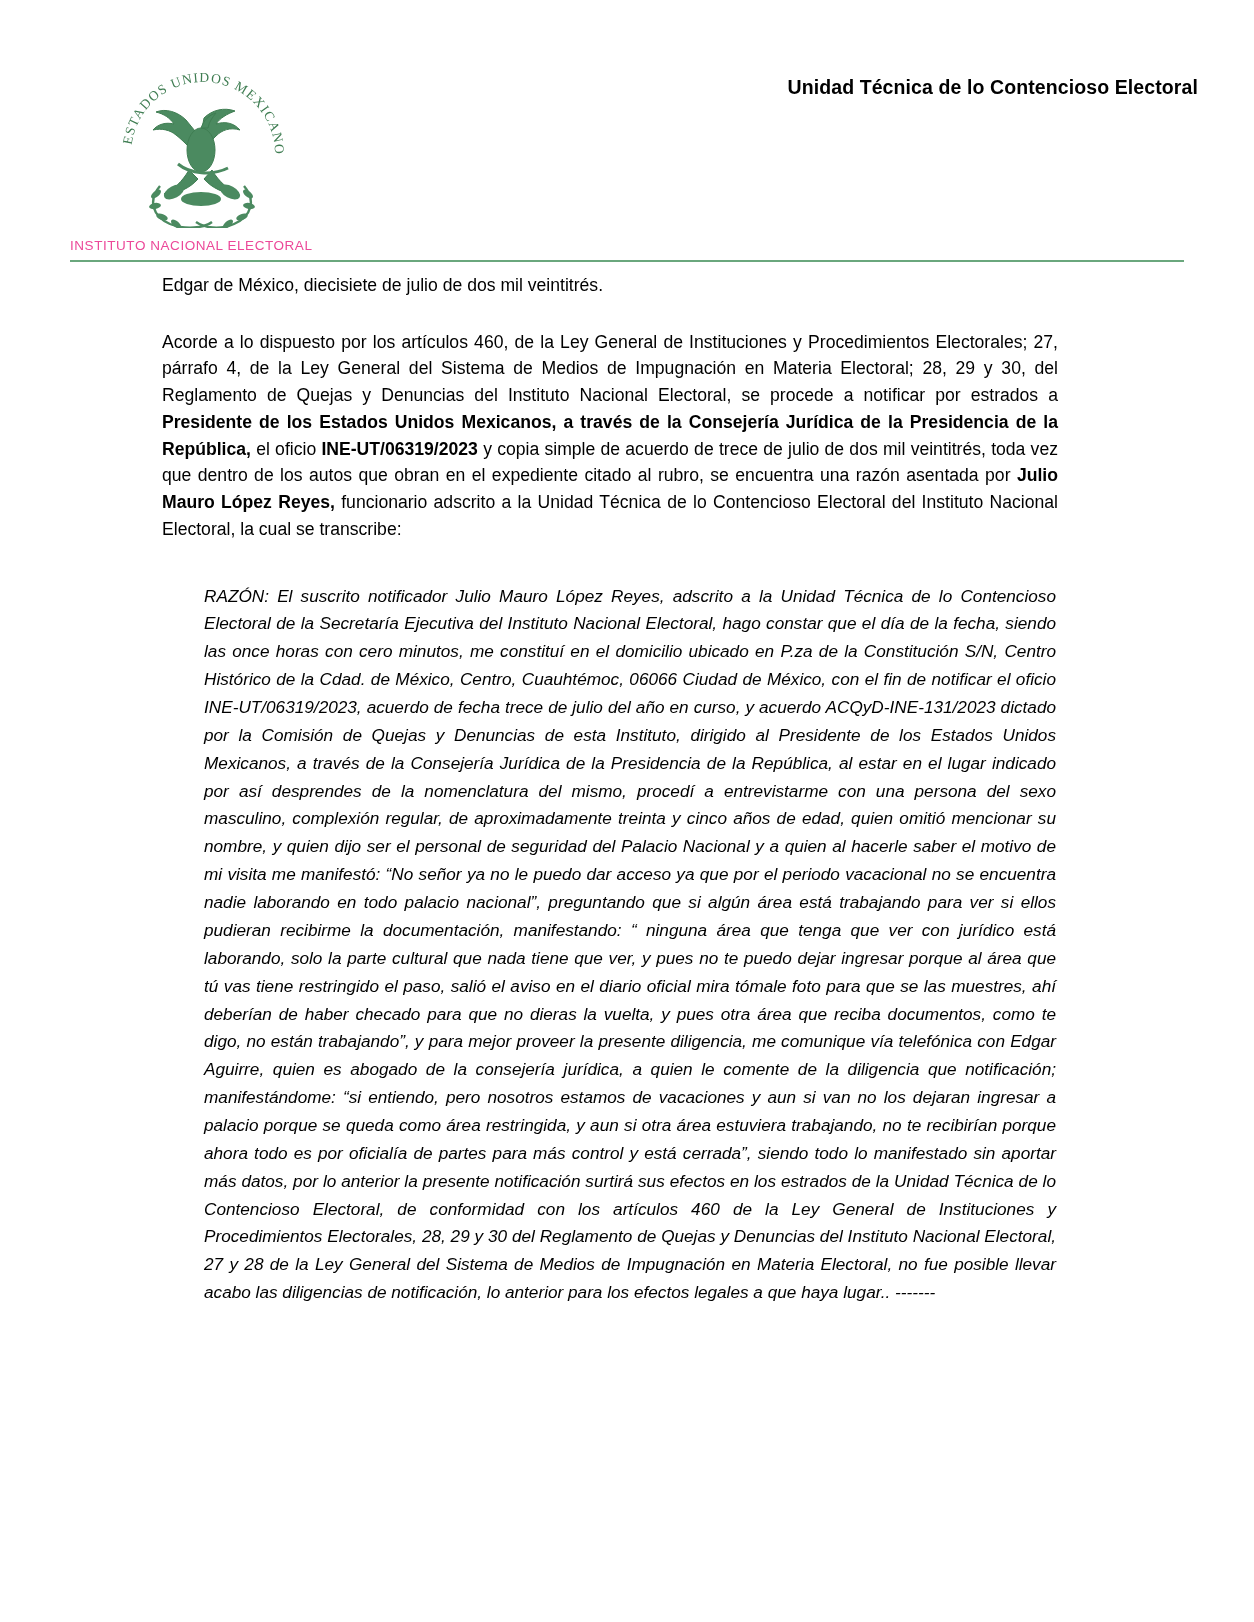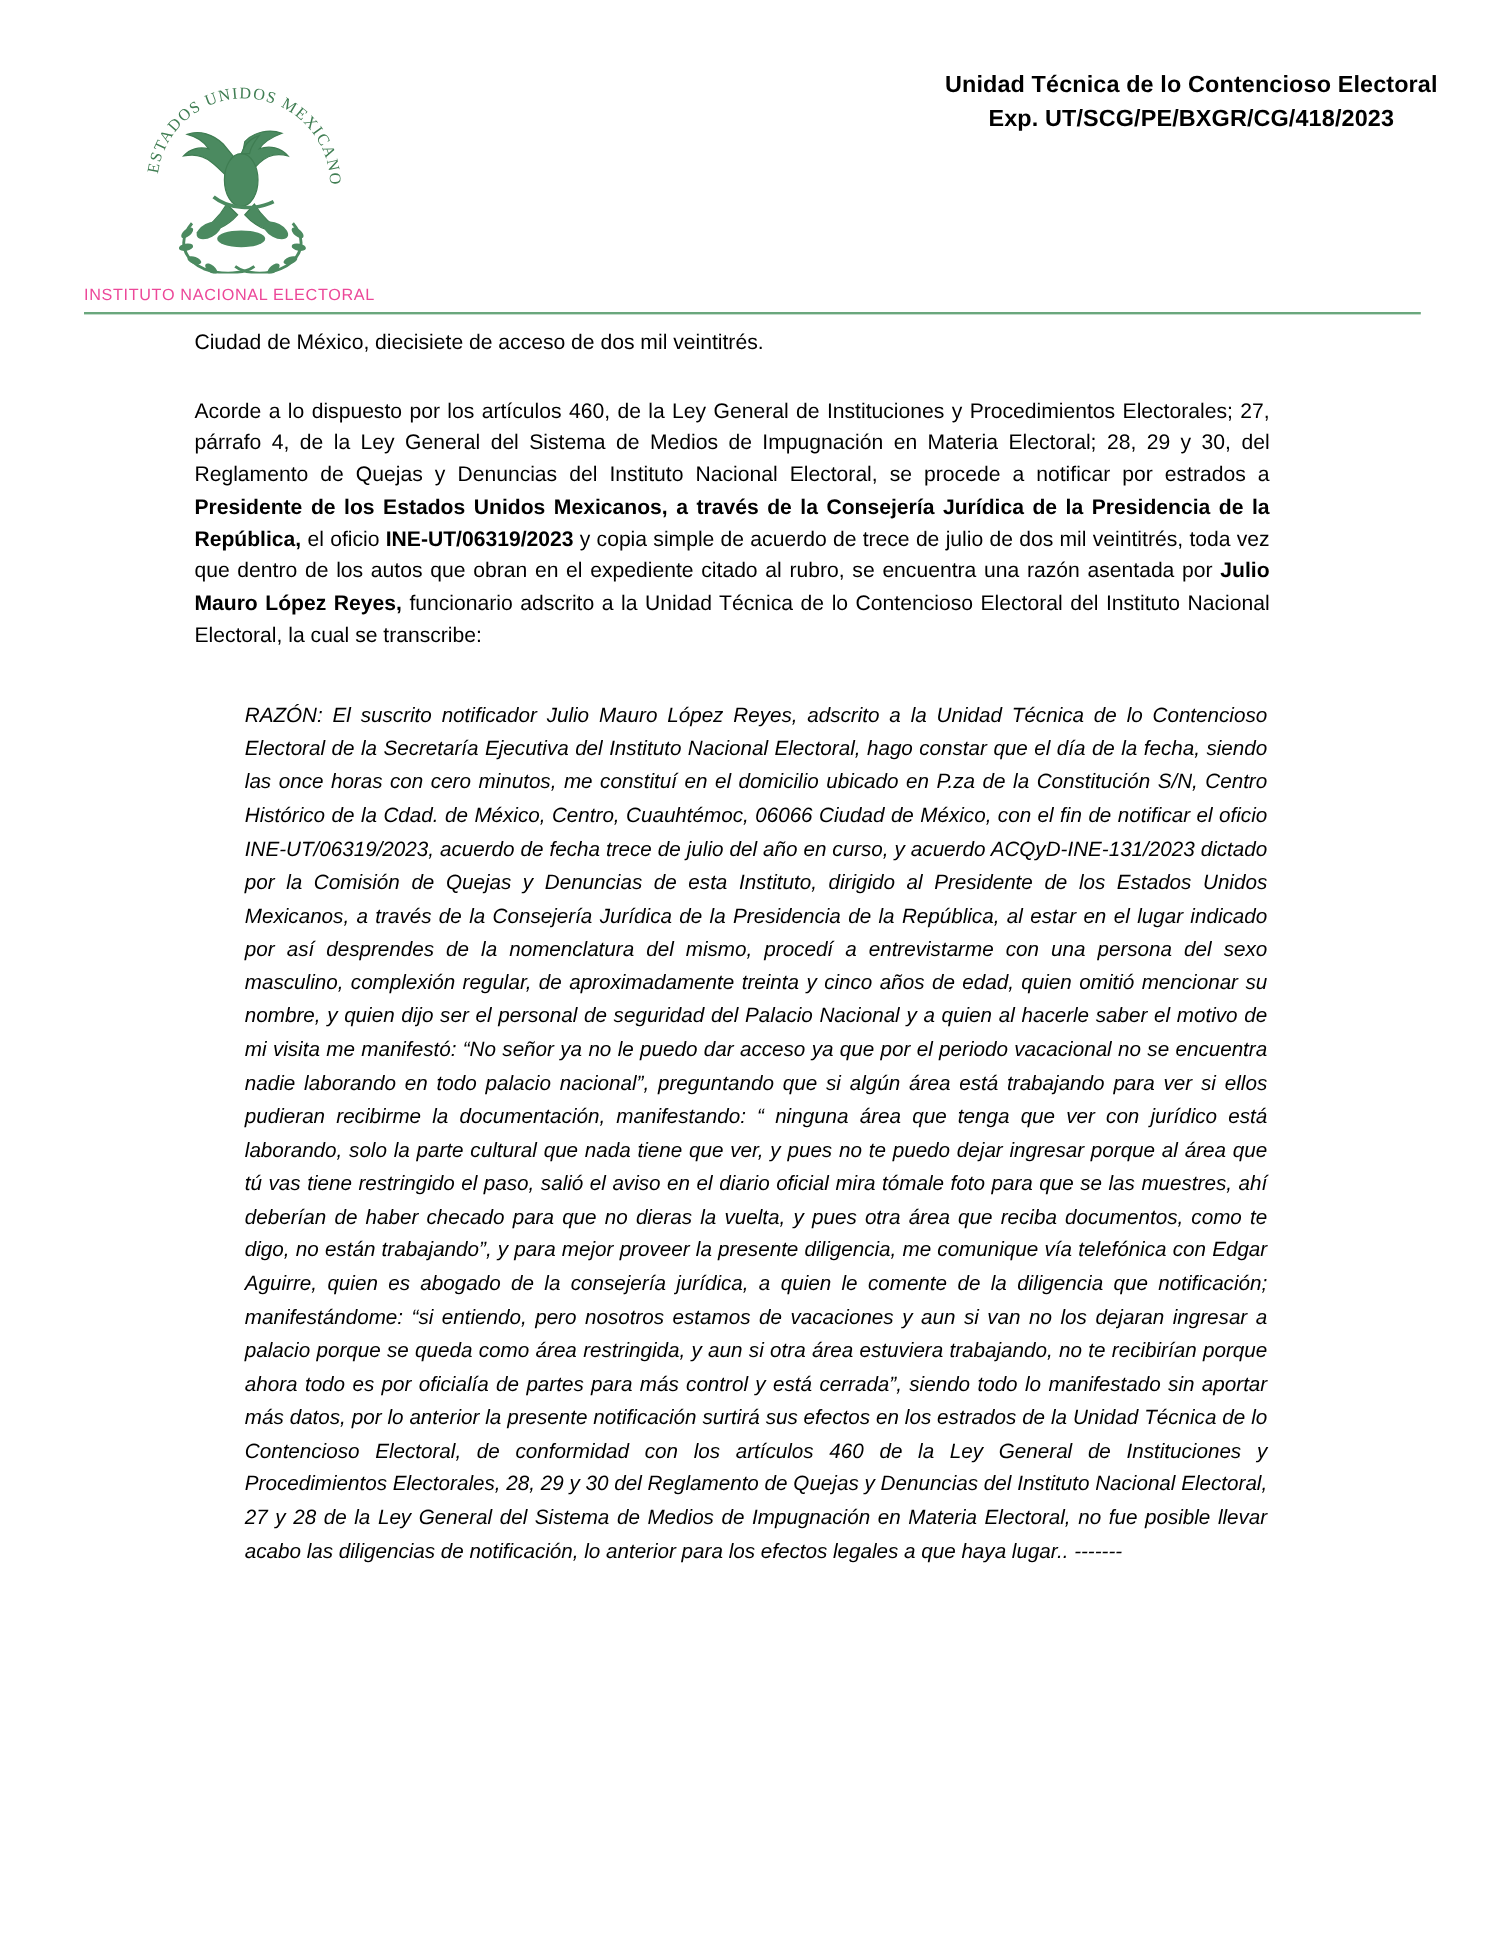--- a/index.html
+++ b/index.html
@@ -35,22 +35,22 @@
     top: 58px;
     width: 190px;
     height: 170px;
   }
   .eagle-svg {
     display: block;
   }
   .header-titles {
     position: absolute;
     right: 56px;
-    top: 58px;
-    text-align: center;
+    top: 74px;
+    text-align: right;
     line-height: 1.42;
   }
   .header-titles .line {
     font-size: 19.5px;
     font-weight: bold;
     color: #000;
     letter-spacing: 0.1px;
     white-space: nowrap;
   }
   .ine-name {
@@ -149,30 +149,29 @@
           <ellipse cx="140" cy="136" rx="6" ry="3" transform="rotate(40 140 136)"></ellipse>
           <ellipse cx="141" cy="148" rx="6" ry="3" transform="rotate(10 141 148)"></ellipse>
           <ellipse cx="134" cy="159" rx="6" ry="3" transform="rotate(-20 134 159)"></ellipse>
           <ellipse cx="120" cy="166" rx="6" ry="3" transform="rotate(-40 120 166)"></ellipse>
         </g>
       </svg>
     </div>
 
     <div class="header-titles">
       <div class="line">Unidad Técnica de lo Contencioso Electoral</div>
-      <div class="line">Exp. UT/SCG/PE/BXGR/CG/418/2023</div>
     </div>
 
     <div class="ine-name">INSTITUTO NACIONAL ELECTORAL</div>
     <div class="green-rule"></div>
   </div>
 
   <div class="content">
 
-    <p class="date-line">Ciudad de México, diecisiete de acceso de dos mil veintitrés.</p>
+    <p class="date-line">Edgar de México, diecisiete de julio de dos mil veintitrés.</p>
 
     <p><span>Acorde a lo dispuesto por los artículos 460, de la Ley General de Instituciones y Procedimientos Electorales; 27, párrafo 4, de la Ley General del Sistema de Medios de Impugnación en Materia Electoral; 28, 29 y 30, del Reglamento de Quejas y Denuncias del Instituto Nacional Electoral, se procede a notificar por estrados a </span><b>Presidente de los Estados Unidos Mexicanos, a través de la Consejería Jurídica de la Presidencia de la República,</b><span> el oficio </span><b>INE-UT/06319/2023</b><span> y copia simple de acuerdo de trece de julio de dos mil veintitrés, toda vez que dentro de los autos que obran en el expediente citado al rubro, se encuentra una razón asentada por </span><b>Julio Mauro López Reyes,</b><span> funcionario adscrito a la Unidad Técnica de lo Contencioso Electoral del Instituto Nacional Electoral, la cual se transcribe:</span></p>
 
     <div class="quote-block">
       <p>RAZÓN: El suscrito notificador Julio Mauro López Reyes, adscrito a la Unidad Técnica de lo Contencioso Electoral de la Secretaría Ejecutiva del Instituto Nacional Electoral, hago constar que el día de la fecha, siendo las once horas con cero minutos, me constituí en el domicilio ubicado en P.za de la Constitución S/N, Centro Histórico de la Cdad. de México, Centro, Cuauhtémoc, 06066 Ciudad de México, con el fin de notificar el oficio INE-UT/06319/2023, acuerdo de fecha trece de julio del año en curso, y acuerdo ACQyD-INE-131/2023 dictado por la Comisión de Quejas y Denuncias de esta Instituto, dirigido al Presidente de los Estados Unidos Mexicanos, a través de la Consejería Jurídica de la Presidencia de la República, al estar en el lugar indicado por así desprendes de la nomenclatura del mismo, procedí a entrevistarme con una persona del sexo masculino, complexión regular, de aproximadamente treinta y cinco años de edad, quien omitió mencionar su nombre, y quien dijo ser el personal de seguridad del Palacio Nacional y a quien al hacerle saber el motivo de mi visita me manifestó: “No señor ya no le puedo dar acceso ya que por el periodo vacacional no se encuentra nadie laborando en todo palacio nacional”, preguntando que si algún área está trabajando para ver si ellos pudieran recibirme la documentación, manifestando: “ ninguna área que tenga que ver con jurídico está laborando, solo la parte cultural que nada tiene que ver, y pues no te puedo dejar ingresar porque al área que tú vas tiene restringido el paso, salió el aviso en el diario oficial mira tómale foto para que se las muestres, ahí deberían de haber checado para que no dieras la vuelta, y pues otra área que reciba documentos, como te digo, no están trabajando”, y para mejor proveer la presente diligencia, me comunique vía telefónica con Edgar Aguirre, quien es abogado de la consejería jurídica, a quien le comente de la diligencia que notificación; manifestándome: “si entiendo, pero nosotros estamos de vacaciones y aun si van no los dejaran ingresar a palacio porque se queda como área restringida, y aun si otra área estuviera trabajando, no te recibirían porque ahora todo es por oficialía de partes para más control y está cerrada”, siendo todo lo manifestado sin aportar más datos, por lo anterior la presente notificación surtirá sus efectos en los estrados de la Unidad Técnica de lo Contencioso Electoral, de conformidad con los artículos 460 de  la Ley General de Instituciones y Procedimientos Electorales, 28, 29 y 30 del Reglamento de Quejas y Denuncias del Instituto Nacional Electoral, 27 y 28 de la Ley General del Sistema de Medios de Impugnación en Materia Electoral, no fue posible llevar acabo las diligencias de notificación, lo anterior para los efectos legales a que haya lugar.. -------</p>
     </div>
 
   </div>
 </div>
 

